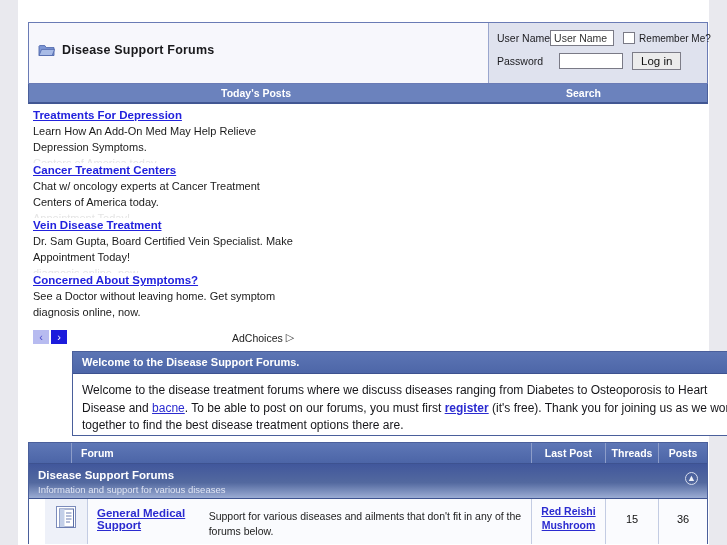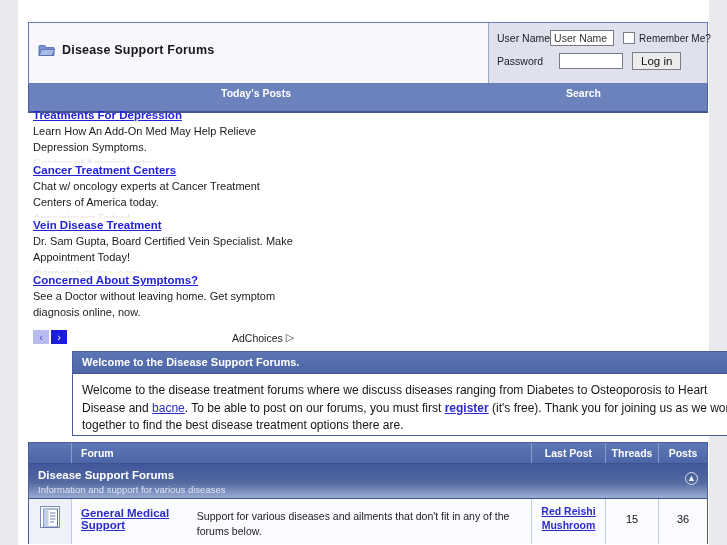--- a/index.html
+++ b/index.html
@@ -58,21 +58,21 @@
   }
   .remember-label { font-size: 10px; color: #1b1b1f; white-space: nowrap; }
   .login-btn {
     margin-left: 9px; padding: 2px 8px; font-size: 11.5px;
     border: 1px solid #7d7d88; background: #ececec; color: #111;
     font-family: "Liberation Sans", sans-serif; cursor: pointer;
   }
 
   
   .navbar {
-    position: absolute; left: 28px; top: 84px; width: 680px; height: 29px;
+    position: absolute; left: 28px; top: 84px; width: 680px; height: 20px;
     background: #6b82bd; border: 1px solid #4a5f9b; border-top: none;
     border-bottom: 2px solid #415692;
   }
   .nav-item {
     position: absolute; top: 3px; font-size: 10.5px; font-weight: bold;
     color: #ffffff; white-space: nowrap;
   }
   .nav-todays { left: 192px; }
   .nav-search { left: 537px; }
 
@@ -142,21 +142,21 @@
     padding: 4px 0 0 9px; color: #fff;
   }
   .cat-title { font-size: 11.5px; font-weight: bold; line-height: 15px; }
   .cat-sub { font-size: 9.5px; color: #dfe4f3; line-height: 13px; }
   .collapse-icon {
     position: absolute; right: 9px; top: 8px; width: 13px; height: 13px;
     border-radius: 50%; border: 1px solid #d7ddee; color: #eef1f8;
     font-size: 9px; line-height: 11px; text-align: center; cursor: pointer;
   }
 
-  .frow { display: flex; min-height: 45px; background: #fafbfe; }
+  .frow { display: flex; min-height: 45px; background: #fafbfe; margin-left: 16px; }
   .frow .c { display: flex; }
   .r-icon {
     width: 43px; border-right: 1px solid #c3cce3; align-items: flex-start;
     justify-content: center; padding-top: 7px; background: #eef1f9;
   }
   .doc-icon {
     width: 20px; height: 22px; border: 1px solid #7b8bbb; background: #fff;
     position: relative; display: block;
   }
   .r-forum { flex: 1; border-right: 1px solid #c3cce3; padding: 8px 9px 0 9px; display:block; }

